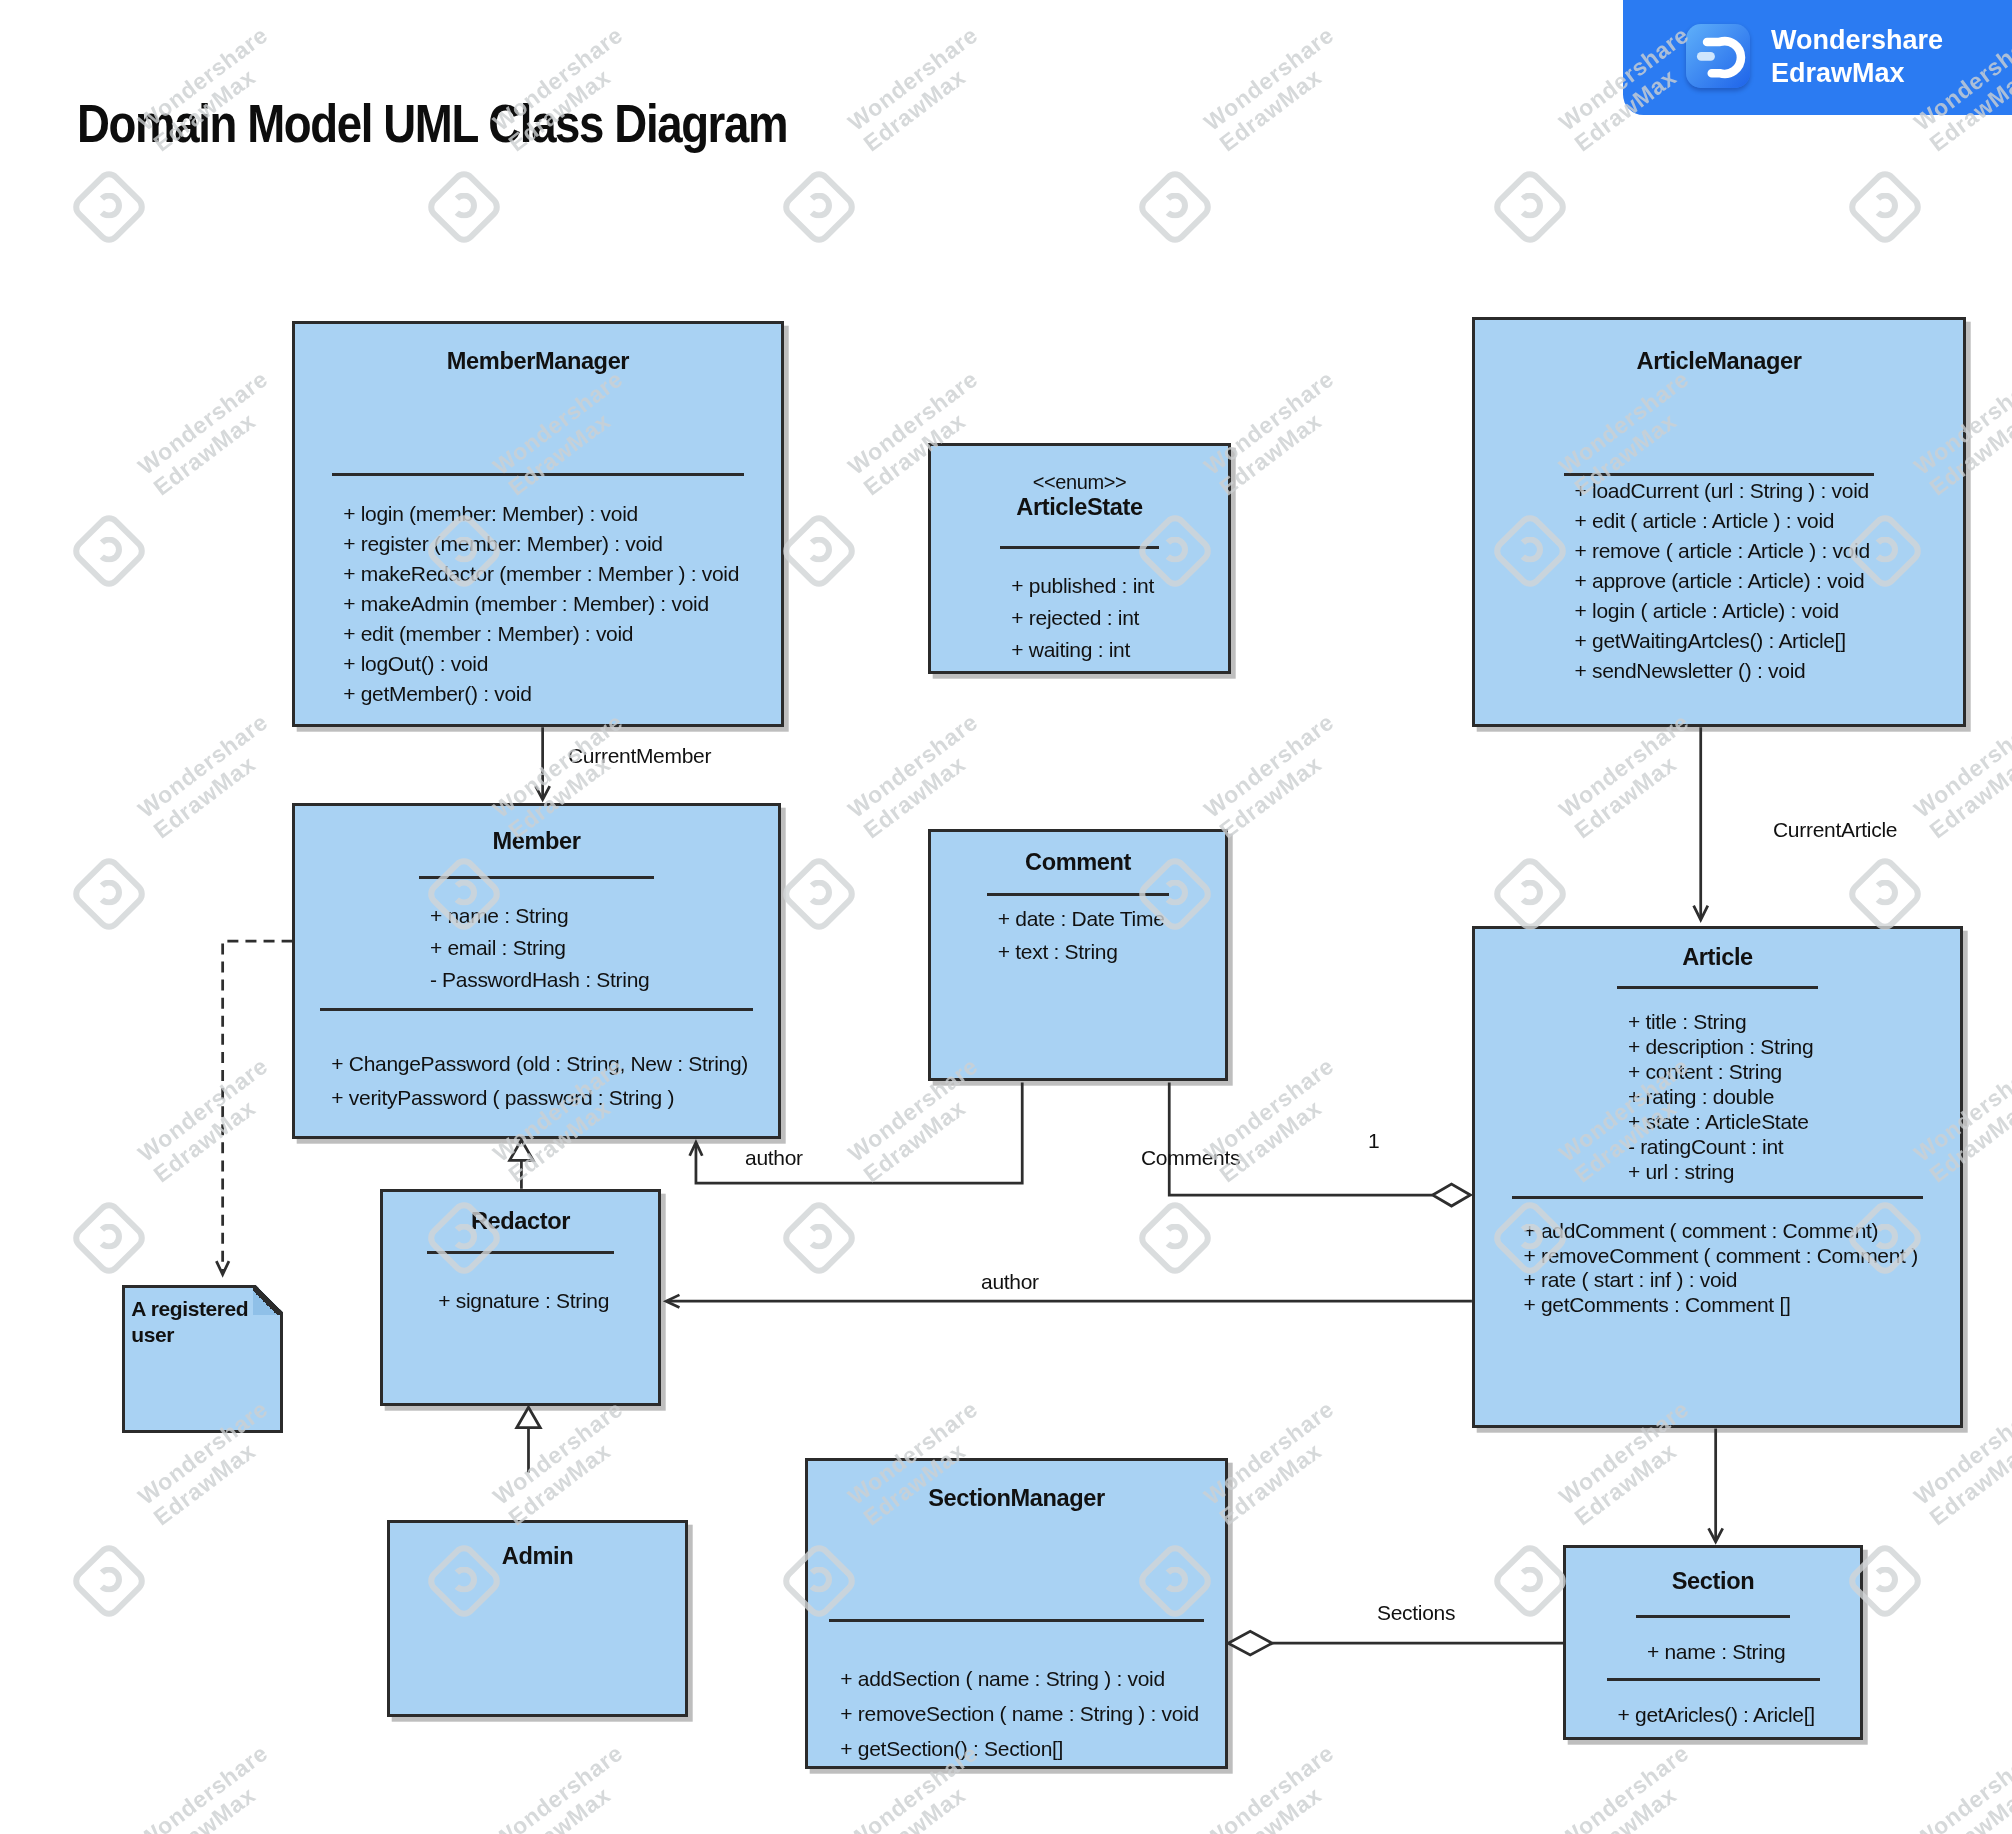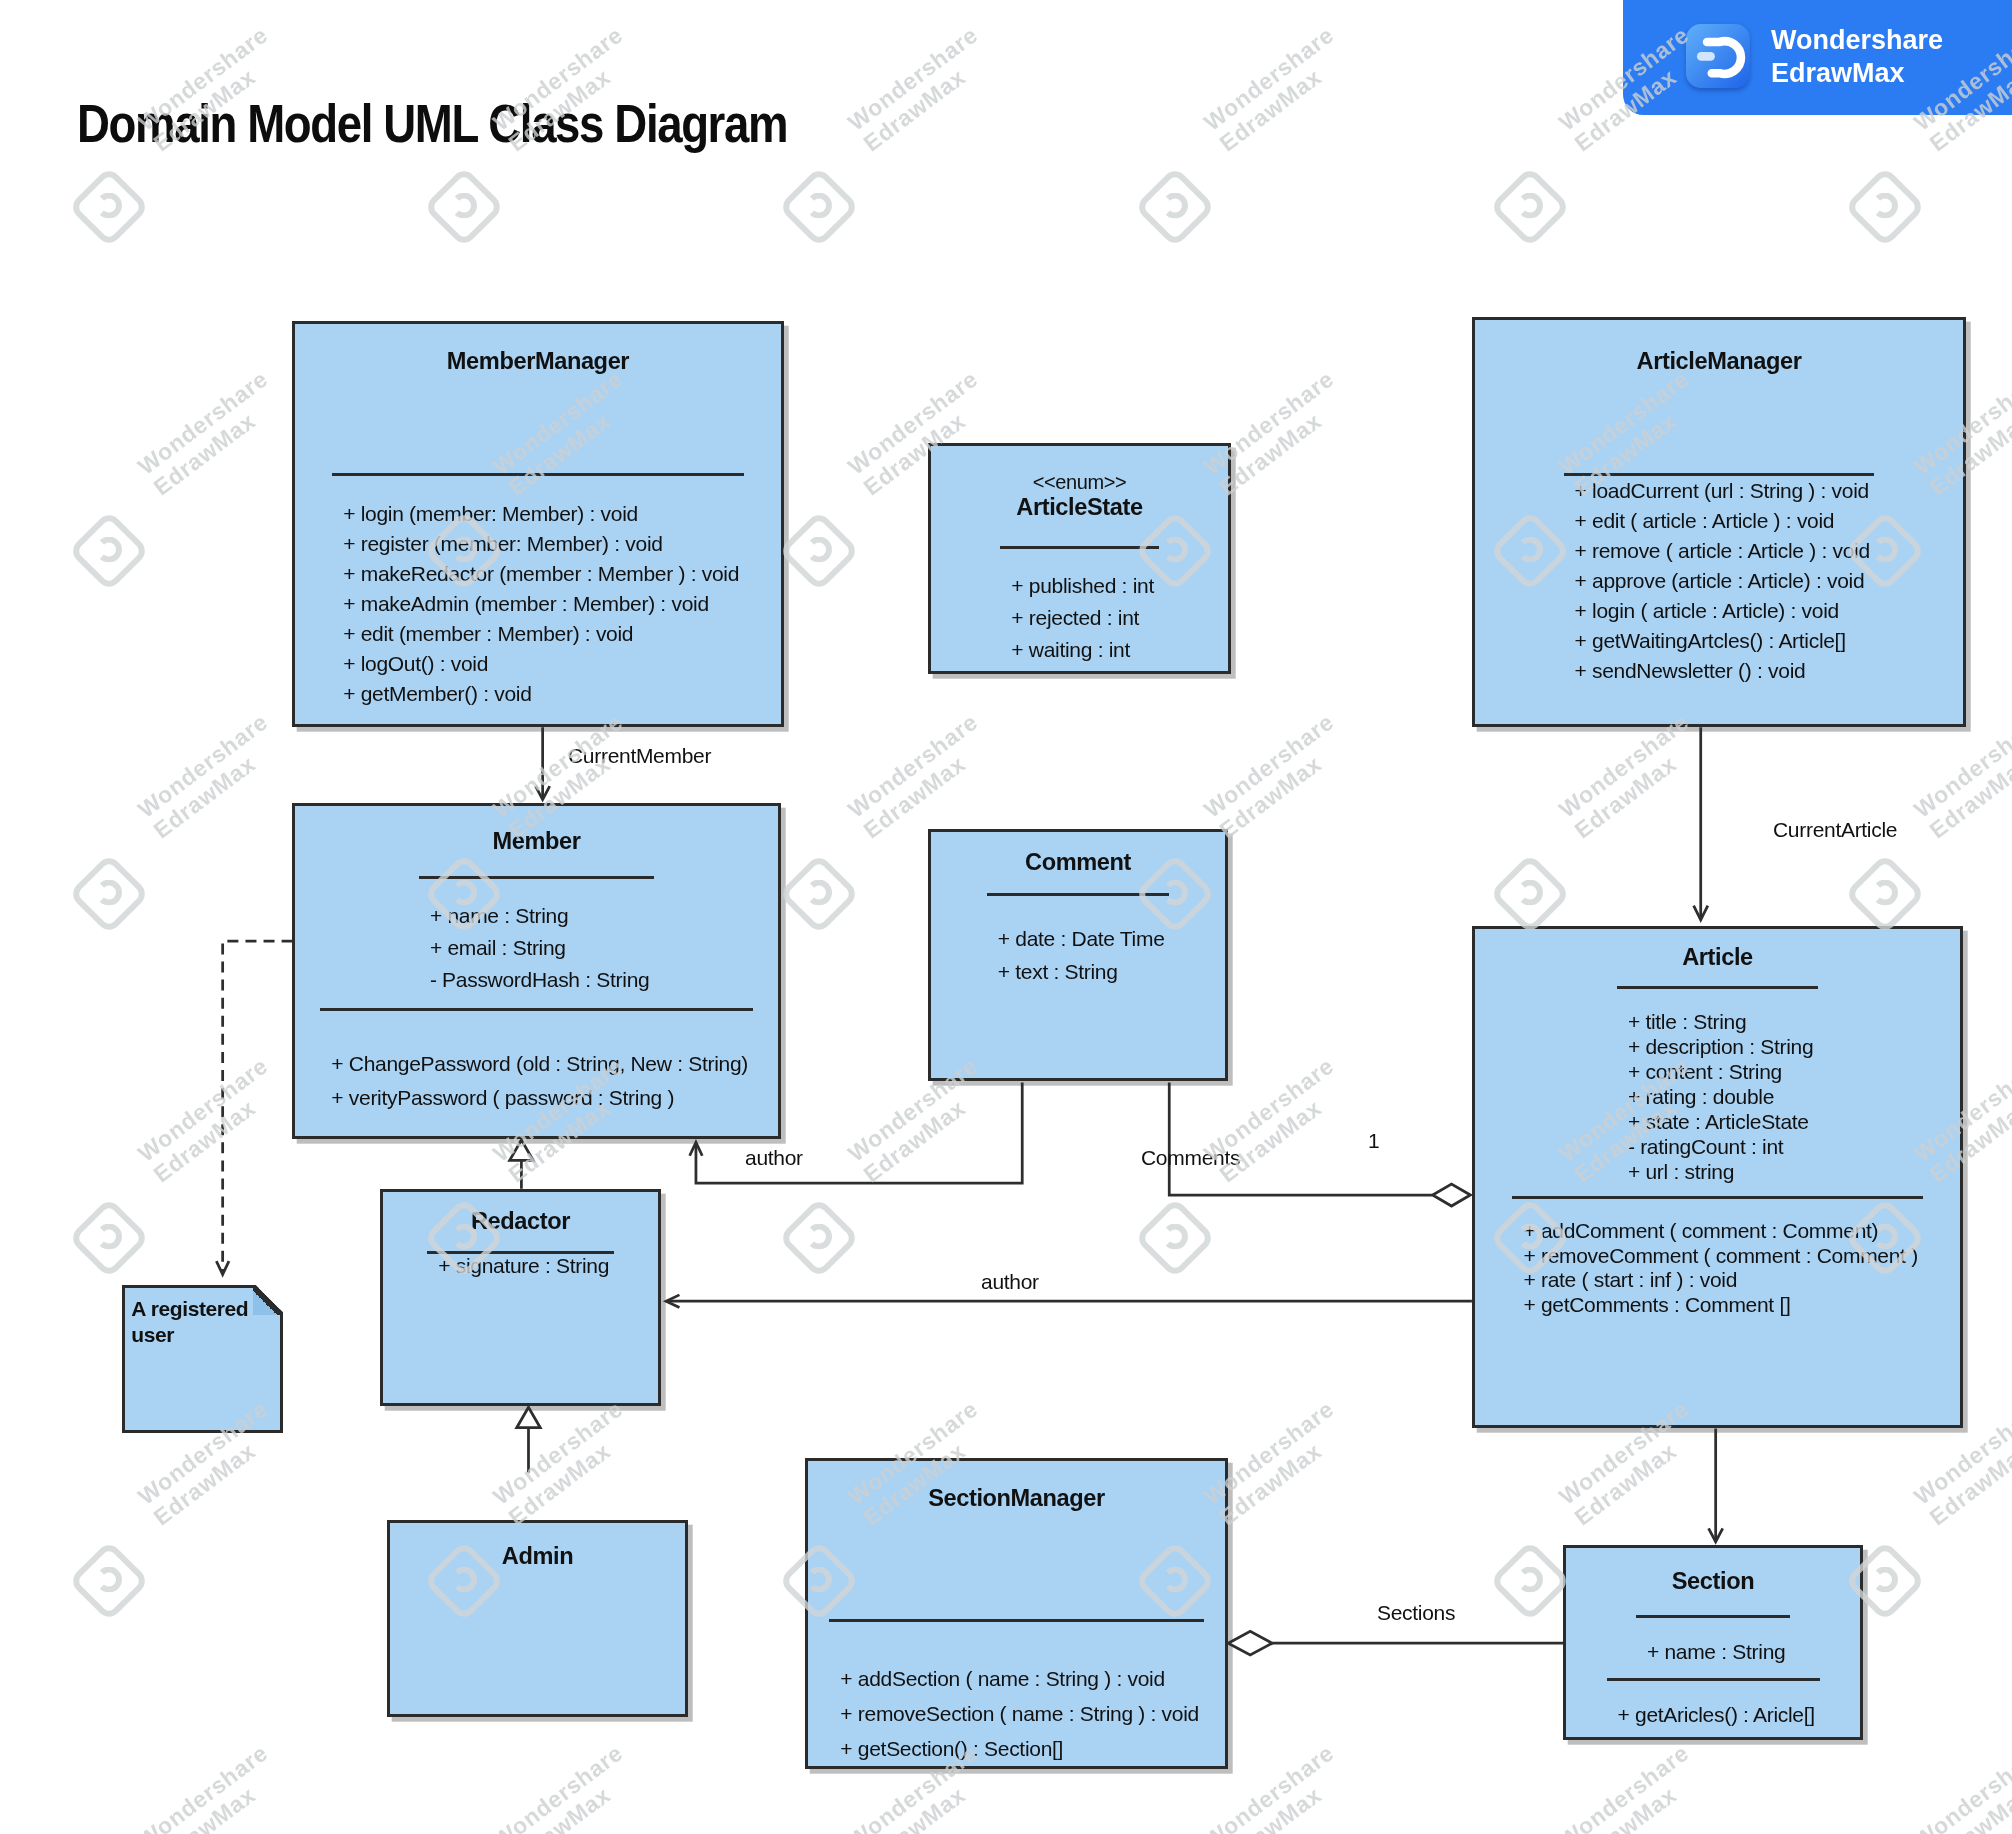--- a/index.html
+++ b/index.html
@@ -320,21 +320,21 @@
     <div>-  PasswordHash : String</div>
   </div>
   <div class="cmp grow lines" style="padding-top:36px;line-height:34px">
     <div>+  ChangePassword (old : String, New : String)</div>
     <div>+  verityPassword ( password : String )</div>
   </div>
 </div>
 
 <div class="cls" style="left:928px;top:829px;width:300px;height:252px">
   <div class="cmp ctitle" style="height:61px">Comment</div>
-  <div class="cmp lines" style="height:122px;padding-top:26px;line-height:33px">
+  <div class="cmp lines" style="height:122px;padding-top:6px;line-height:33px">
     <div>+   date : Date Time</div>
     <div>+   text : String</div>
   </div>
   <div class="cmp grow"></div>
 </div>
 
 <div class="cls" style="left:1472px;top:926px;width:491px;height:502px">
   <div class="cmp ctitle" style="height:57px">Article</div>
   <div class="cmp lines" style="height:210px;padding-top:20.4px;line-height:25px">
     <div>+  title : String</div>
@@ -348,21 +348,21 @@
   <div class="cmp grow lines" style="padding-top:20.4px;line-height:24.4px">
     <div>+ addComment ( comment : Comment)</div>
     <div>+ removeComment ( comment : Comment )</div>
     <div>+ rate ( start : inf ) : void</div>
     <div>+ getComments : Comment []</div>
   </div>
 </div>
 
 <div class="cls" style="left:380px;top:1189px;width:281px;height:217px">
   <div class="cmp ctitle" style="height:59px">Redactor</div>
-  <div class="cmp lines" style="height:85px;">
+  <div class="cmp lines" style="height:85px;padding-top:35px">
     <div>+  signature : String</div>
   </div>
   <div class="cmp grow"></div>
 </div>
 
 <div class="cls" style="left:387px;top:1520px;width:301px;height:197px">
   <div class="cmp ctitle" style="height:66px">Admin</div>
   <div class="cmp" style="height:64px"></div>
   <div class="cmp grow"></div>
 </div>

